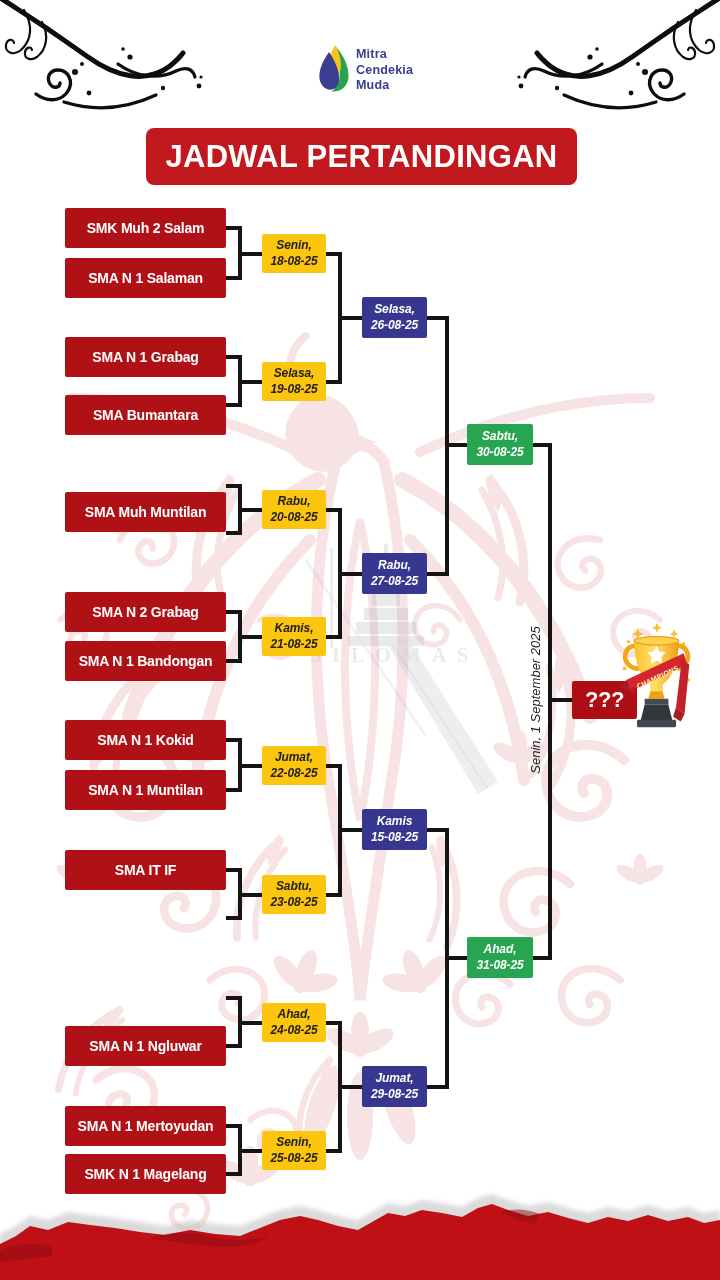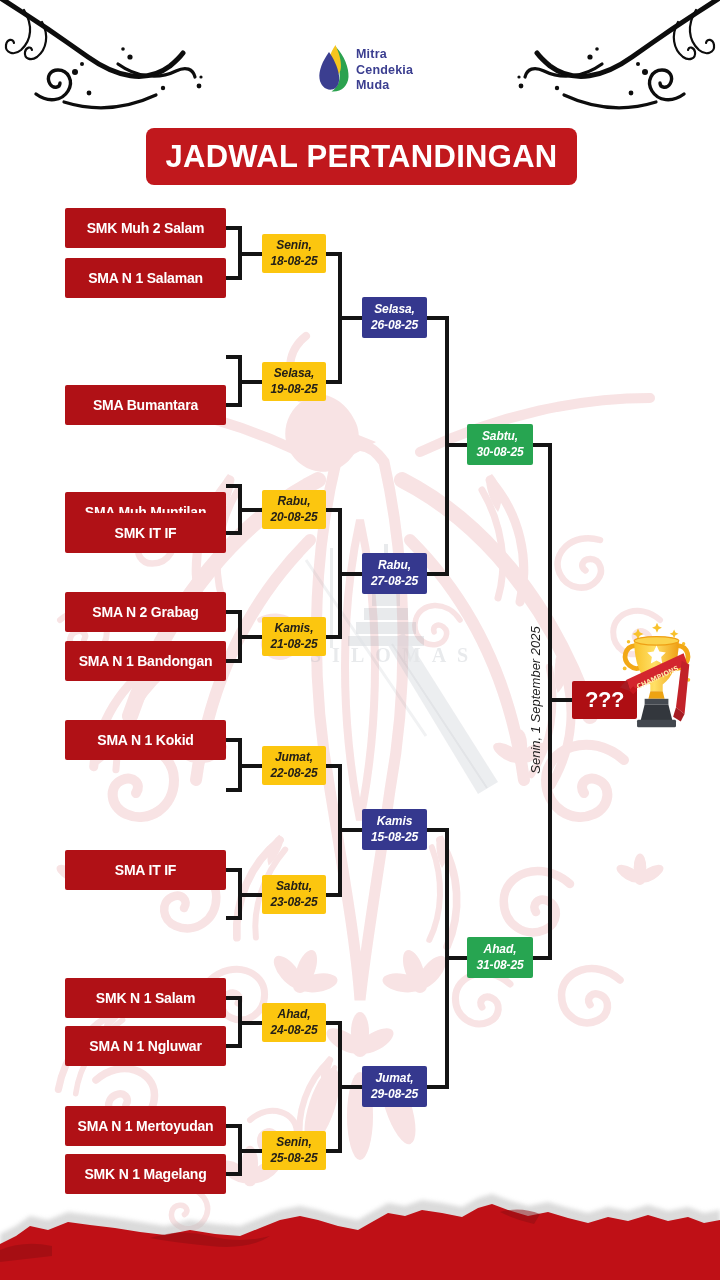--- a/index.html
+++ b/index.html
@@ -277,43 +277,43 @@
   <div class="ln" style="left:533px;top:955.5px;width:19px;height:4px"></div>
   <div class="ln" style="left:548px;top:442.5px;width:4px;height:517px"></div>
   <div class="ln" style="left:552px;top:698px;width:20px;height:4px"></div>
 
   <div class="team" style="top:208px">
       <span>SMK Muh 2 Salam</span>
     </div>
   <div class="team" style="top:258px">
       <span>SMA N 1 Salaman</span>
     </div>
-  <div class="team" style="top:385px">
+  <div class="team" style="top:337px">
+      <span>SMA N 1 Grabag</span>
+    </div>
+  <div class="team" style="top:395px">
       <span>SMA Bumantara</span>
     </div>
   <div class="team" style="top:492px">
       <span>SMA Muh Muntilan</span>
     </div>
-  <div class="team" style="top:513px">
-      <span>SMK IT IF</span>
-    </div>
   <div class="team" style="top:592px">
       <span>SMA N 2 Grabag</span>
     </div>
   <div class="team" style="top:641px">
       <span>SMA N 1 Bandongan</span>
     </div>
   <div class="team" style="top:720px">
       <span>SMA N 1 Kokid</span>
     </div>
+  <div class="team" style="top:770px">
+      <span>SMA N 1 Muntilan</span>
+    </div>
   <div class="team" style="top:850px">
       <span>SMA IT IF</span>
-    </div>
-  <div class="team" style="top:978px">
-      <span>SMK N 1 Salam</span>
     </div>
   <div class="team" style="top:1026px">
       <span>SMA N 1 Ngluwar</span>
     </div>
   <div class="team" style="top:1106px">
       <span>SMA N 1 Mertoyudan</span>
     </div>
   <div class="team" style="top:1154px">
       <span>SMK N 1 Magelang</span>
     </div>

